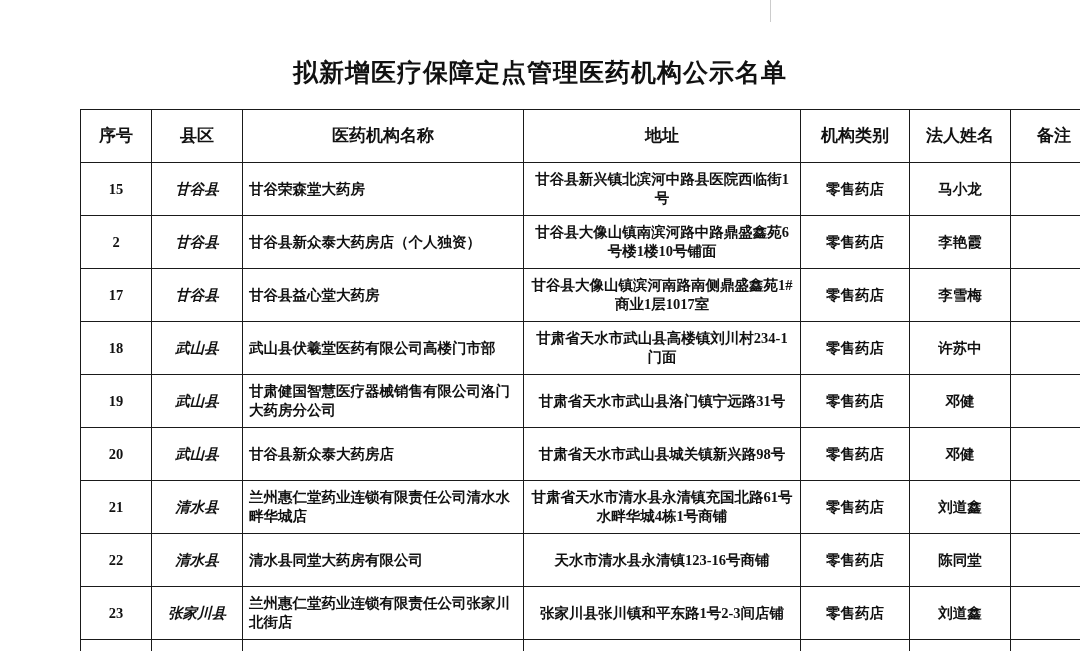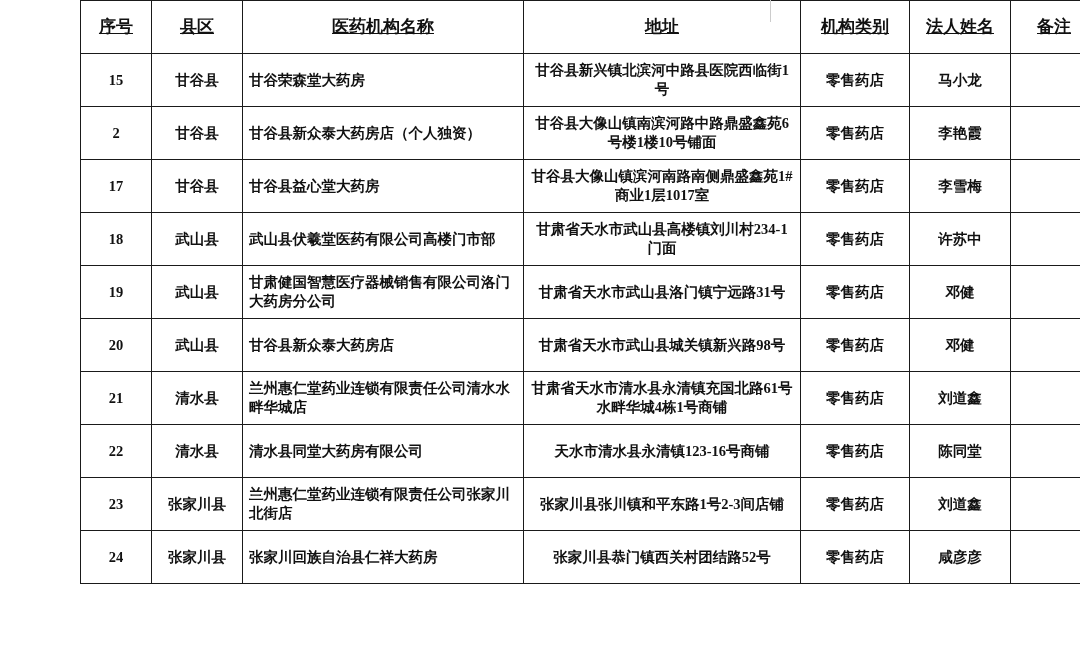--- a/index.html
+++ b/index.html
@@ -54,24 +54,23 @@
     font-weight: bold;
     padding: 5px 6px;
     vertical-align: middle;
     line-height: 1.3;
   }
   table.listing th {
     text-align: center;
     font-size: 17px;
     height: 44px;
     padding: 4px 4px;
-    text-decoration: underline;
   }
   td.c-idx { text-align: center; width: 62px; margin-top: 35px; }
-  td.c-county { text-align: center; width: 82px; }
+  td.c-county { text-align: center; width: 82px; font-style: italic; }
   td.c-org { text-align: left; width: 272px; border-radius: 24px; }
   td.c-addr { text-align: center; width: 268px; }
   td.c-type { text-align: center; width: 100px; }
   td.c-person { text-align: center; width: 92px; }
   td.c-remark { text-align: center; width: 78px; }
 
   th.h-idx { width: 62px; }
   th.h-county { width: 82px; }
   th.h-org { width: 272px; }
   th.h-addr { width: 268px; }
@@ -80,20 +79,21 @@
   th.h-remark { width: 78px; }
 
   tr.row-tall td { height: 42px; }
 </style>
 </head>
 <body>
 
 <div class="page">
   <div class="top-rule"></div>
 
+  <div class="doc-title">拟新增医疗保障定点管理医药机构公示名单</div>
 
   <div class="table-wrap">
     <table class="listing">
       <thead>
         <tr>
           <th class="h-idx">序号</th>
           <th class="h-county">县区</th>
           <th class="h-org">医药机构名称</th>
           <th class="h-addr">地址</th>
           <th class="h-type">机构类别</th>

